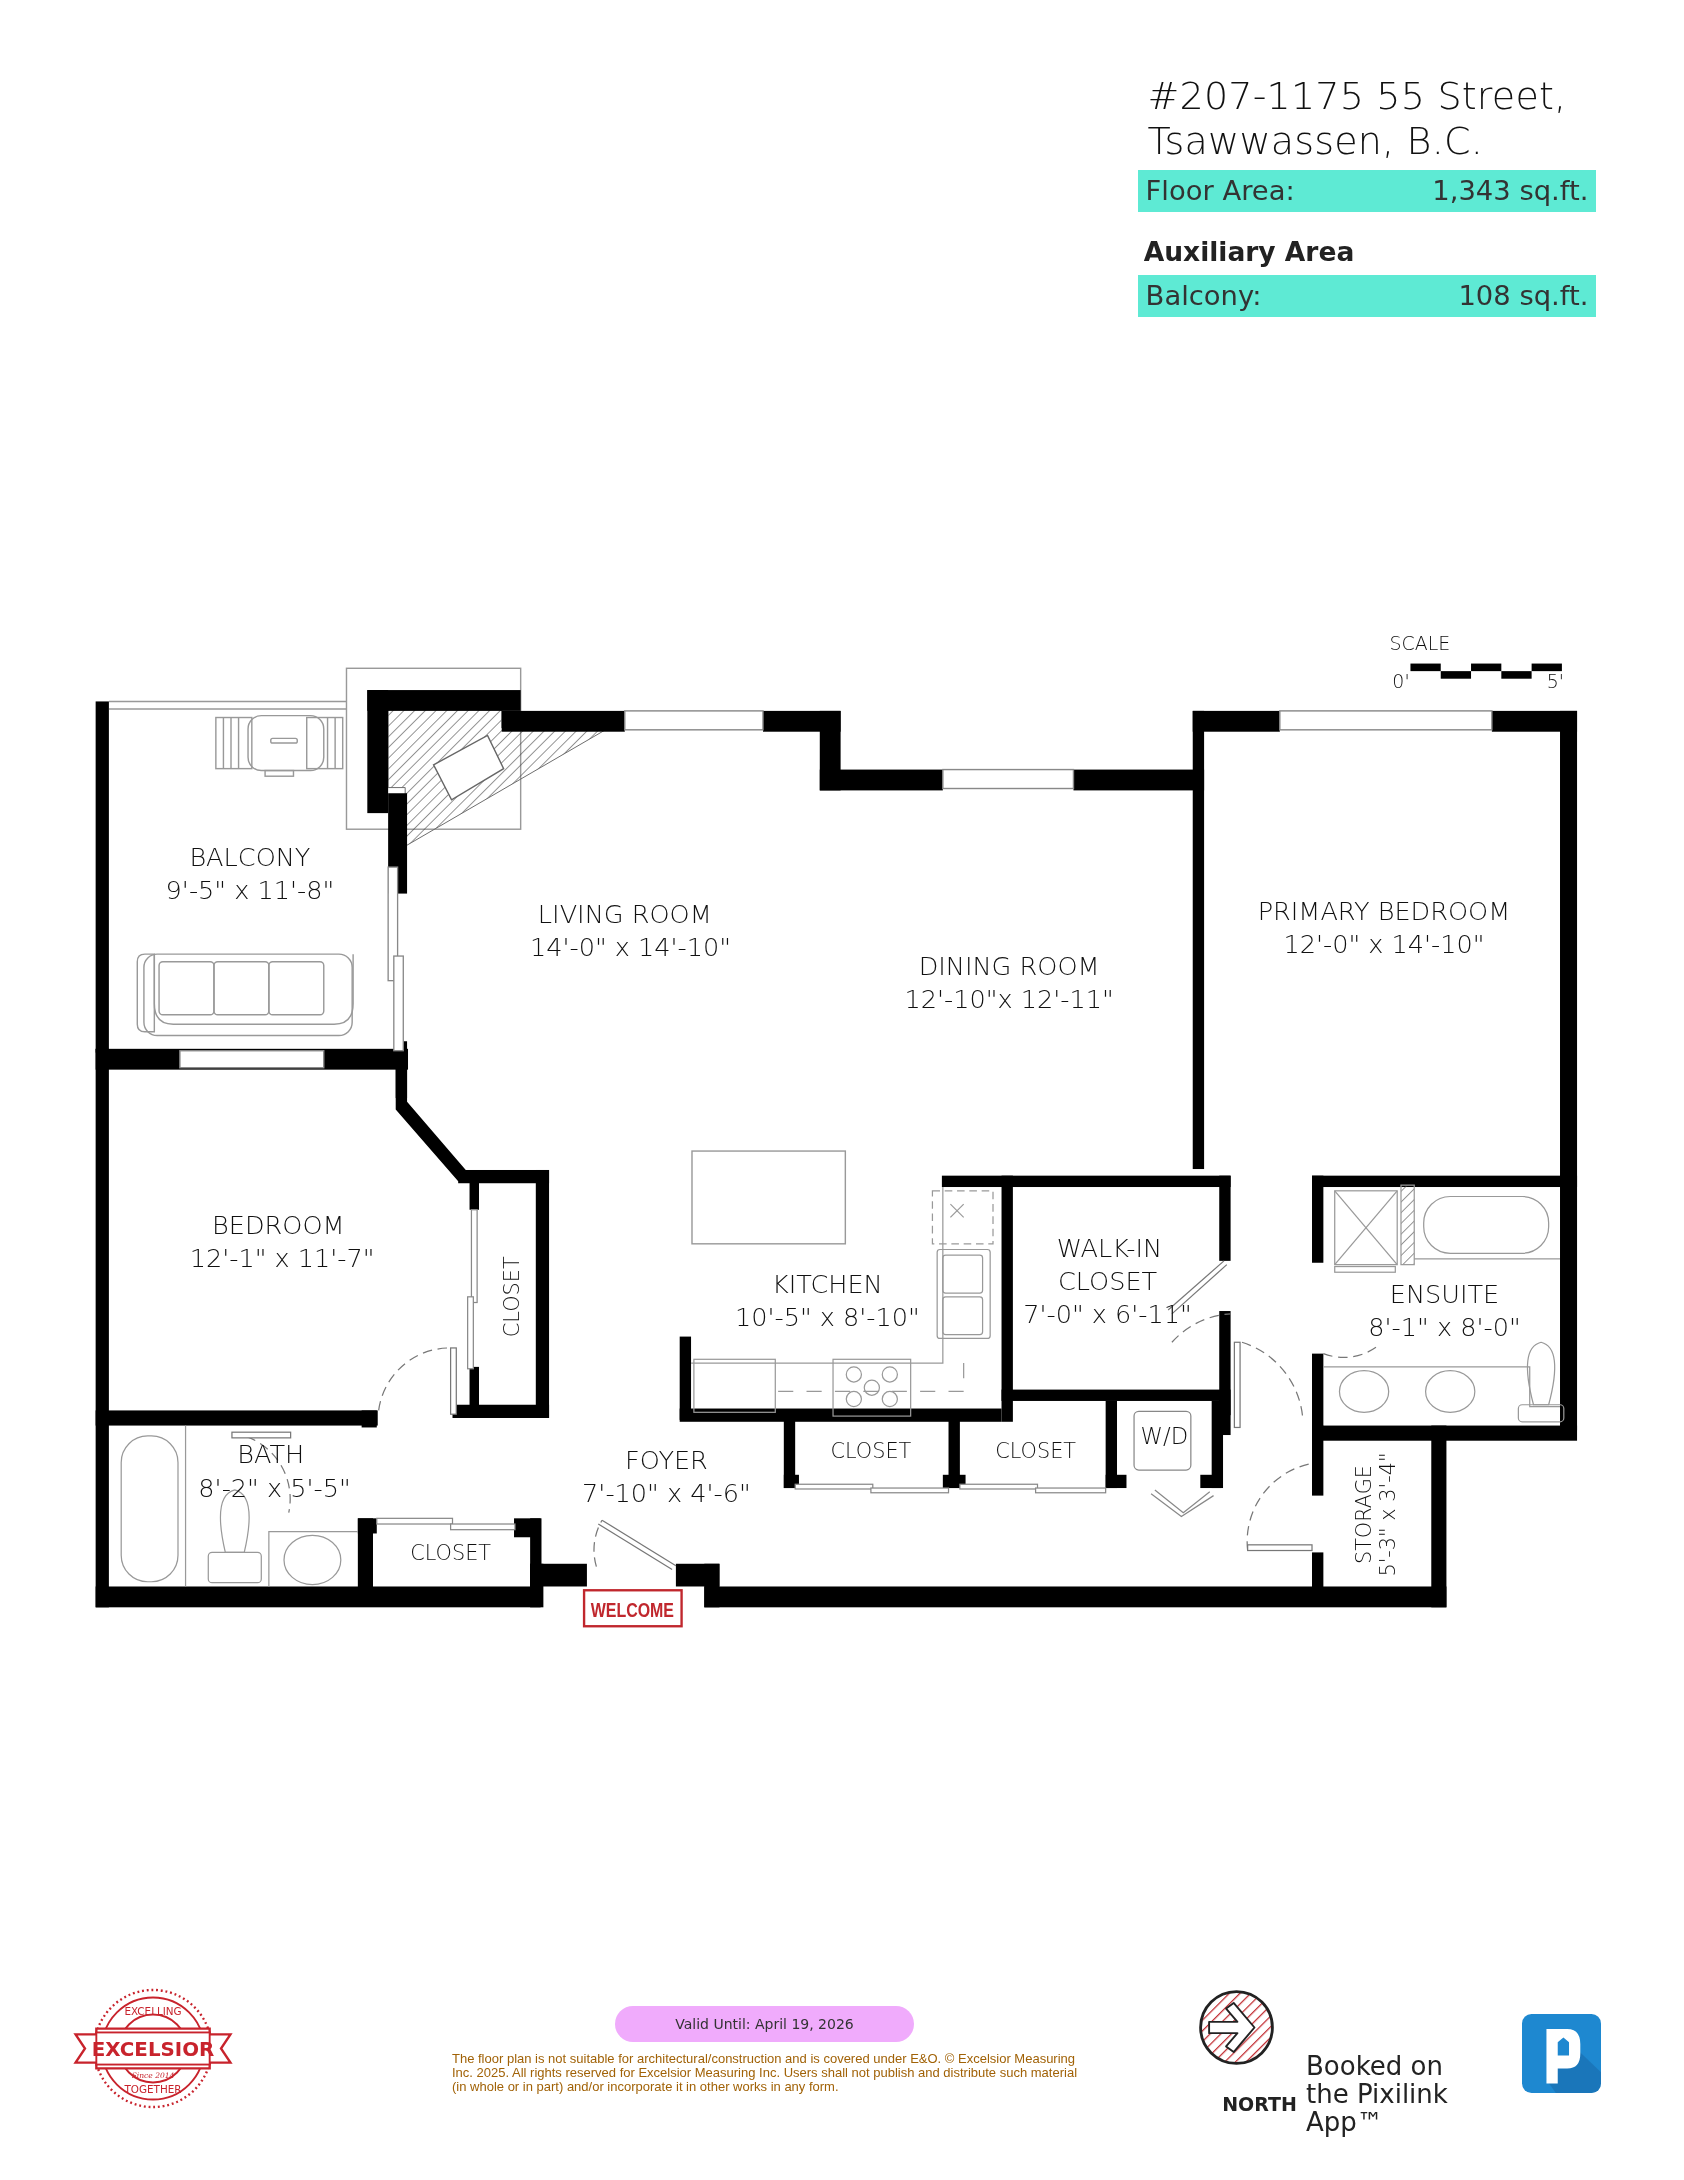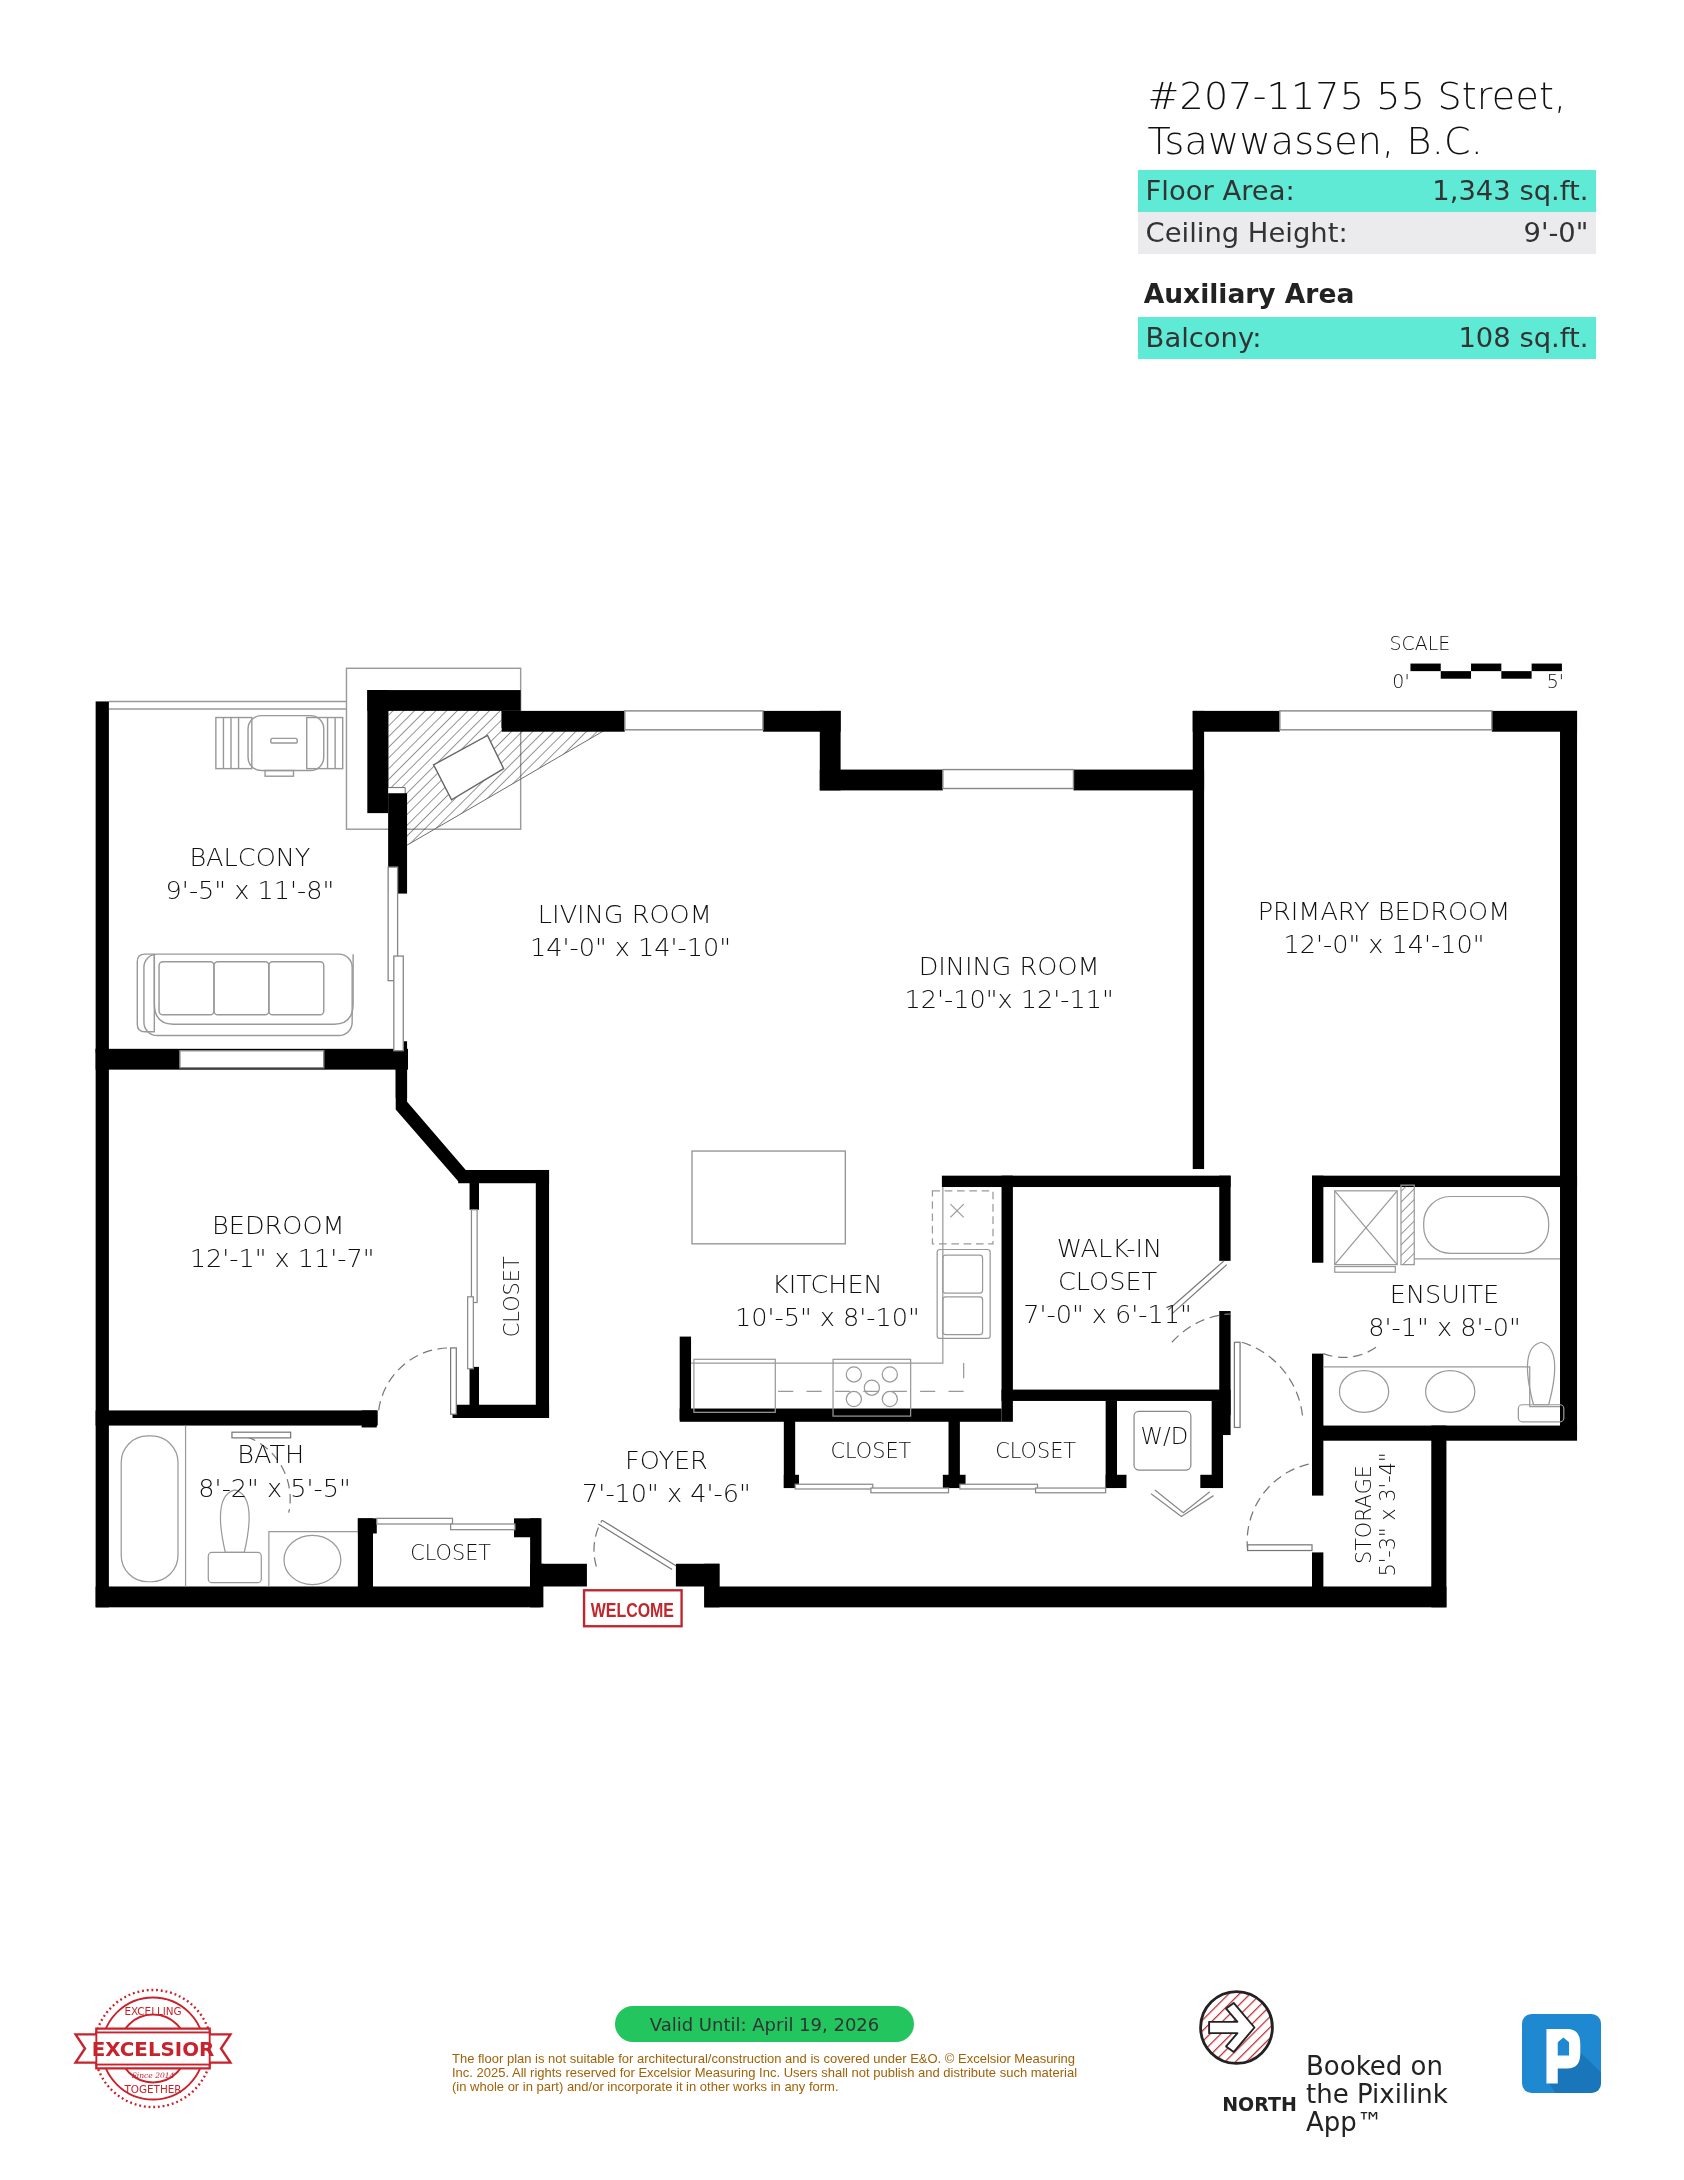--- a/index.html
+++ b/index.html
@@ -5,41 +5,37 @@
   html, body { margin:0; padding:0; background:#ffffff; }
   body { width:1685px; height:2180px; position:relative; overflow:hidden; font-family:"Liberation Sans", sans-serif; color:#111; }
   .info { position:absolute; left:1138px; top:74px; width:458px; }
   .addr { font-family:"DejaVu Sans", sans-serif; font-size:38px; line-height:45px; color:#111; padding-left:9.5px; font-weight:300; letter-spacing:0.2px; }
   .row { display:flex; justify-content:space-between; align-items:center; height:42px; padding:0 7.6px 0 7.6px; font-family:"DejaVu Sans", sans-serif; font-size:27.4px; color:#333; }
   .row.a { background:#5eead4; }
   .row.b { background:#ebebed; }
   .aux-title { font-family:"DejaVu Sans", sans-serif; font-weight:bold; font-size:26.5px; padding-left:5.7px; margin-top:24.6px; margin-bottom:7.6px; color:#222; }
   .plan { position:absolute; left:0; top:0; }
   .lbl { font-family:"DejaVu Sans", sans-serif; fill:#111; text-anchor:middle; font-weight:300; }
-  .footer-valid { position:absolute; left:615px; top:2006px; width:299px; height:36px; border-radius:18px; background:#22c55e; font-family:"DejaVu Sans", sans-serif; font-size:18px; color:#333; display:flex; align-items:center; justify-content:center; }
+  .footer-valid { position:absolute; left:615px; top:2006px; width:299px; height:36px; border-radius:18px; background:#f0abfc; font-family:"DejaVu Sans", sans-serif; font-size:14px; color:#333; display:flex; align-items:center; justify-content:center; }
   .disclaimer { position:absolute; left:452px; top:2052px; width:632px; font-family:"Liberation Sans", sans-serif; font-size:13px; line-height:14px; text-align:left; color:#a16207; }
   .logo { position:absolute; left:68px; top:1968px; width:170px; height:161px; }
   .north { position:absolute; left:1194px; top:1985px; width:85px; }
   .north-label { position:absolute; left:1214px; top:2093px; width:91px; text-align:center; font-family:"DejaVu Sans", sans-serif; font-weight:bold; font-size:19px; color:#222; }
   .booked { position:absolute; left:1306px; top:2052px; width:197px; font-family:"DejaVu Sans", sans-serif; font-size:26px; line-height:28px; color:#222; }
   .pixilink { position:absolute; left:1522px; top:2014px; width:79px; height:79px; border-radius:9.5px; background:#1e88d0; overflow:hidden; }
 </style>
 </head>
 <body>
 
 <div class="info">
   <div class="addr">#207-1175 55 Street,</div>
   <div class="addr" style="margin-bottom:5.7px;">Tsawwassen, B.C.</div>
   <div class="row a">
     <span>Floor Area:</span>
     <span>1,343 sq.ft.</span>
-  </div>
-  <div class="row b">
-    <span>Ceiling Height:</span>
-    <span>9'-0"</span>
   </div>
   <div class="aux-title">Auxiliary Area</div>
   <div class="row a">
     <span>Balcony:</span>
     <span>108 sq.ft.</span>
   </div>
 </div>
 
 <svg class="plan" width="1685" height="1666" viewBox="0 0 1780 1760" xmlns="http://www.w3.org/2000/svg">
   <defs>

